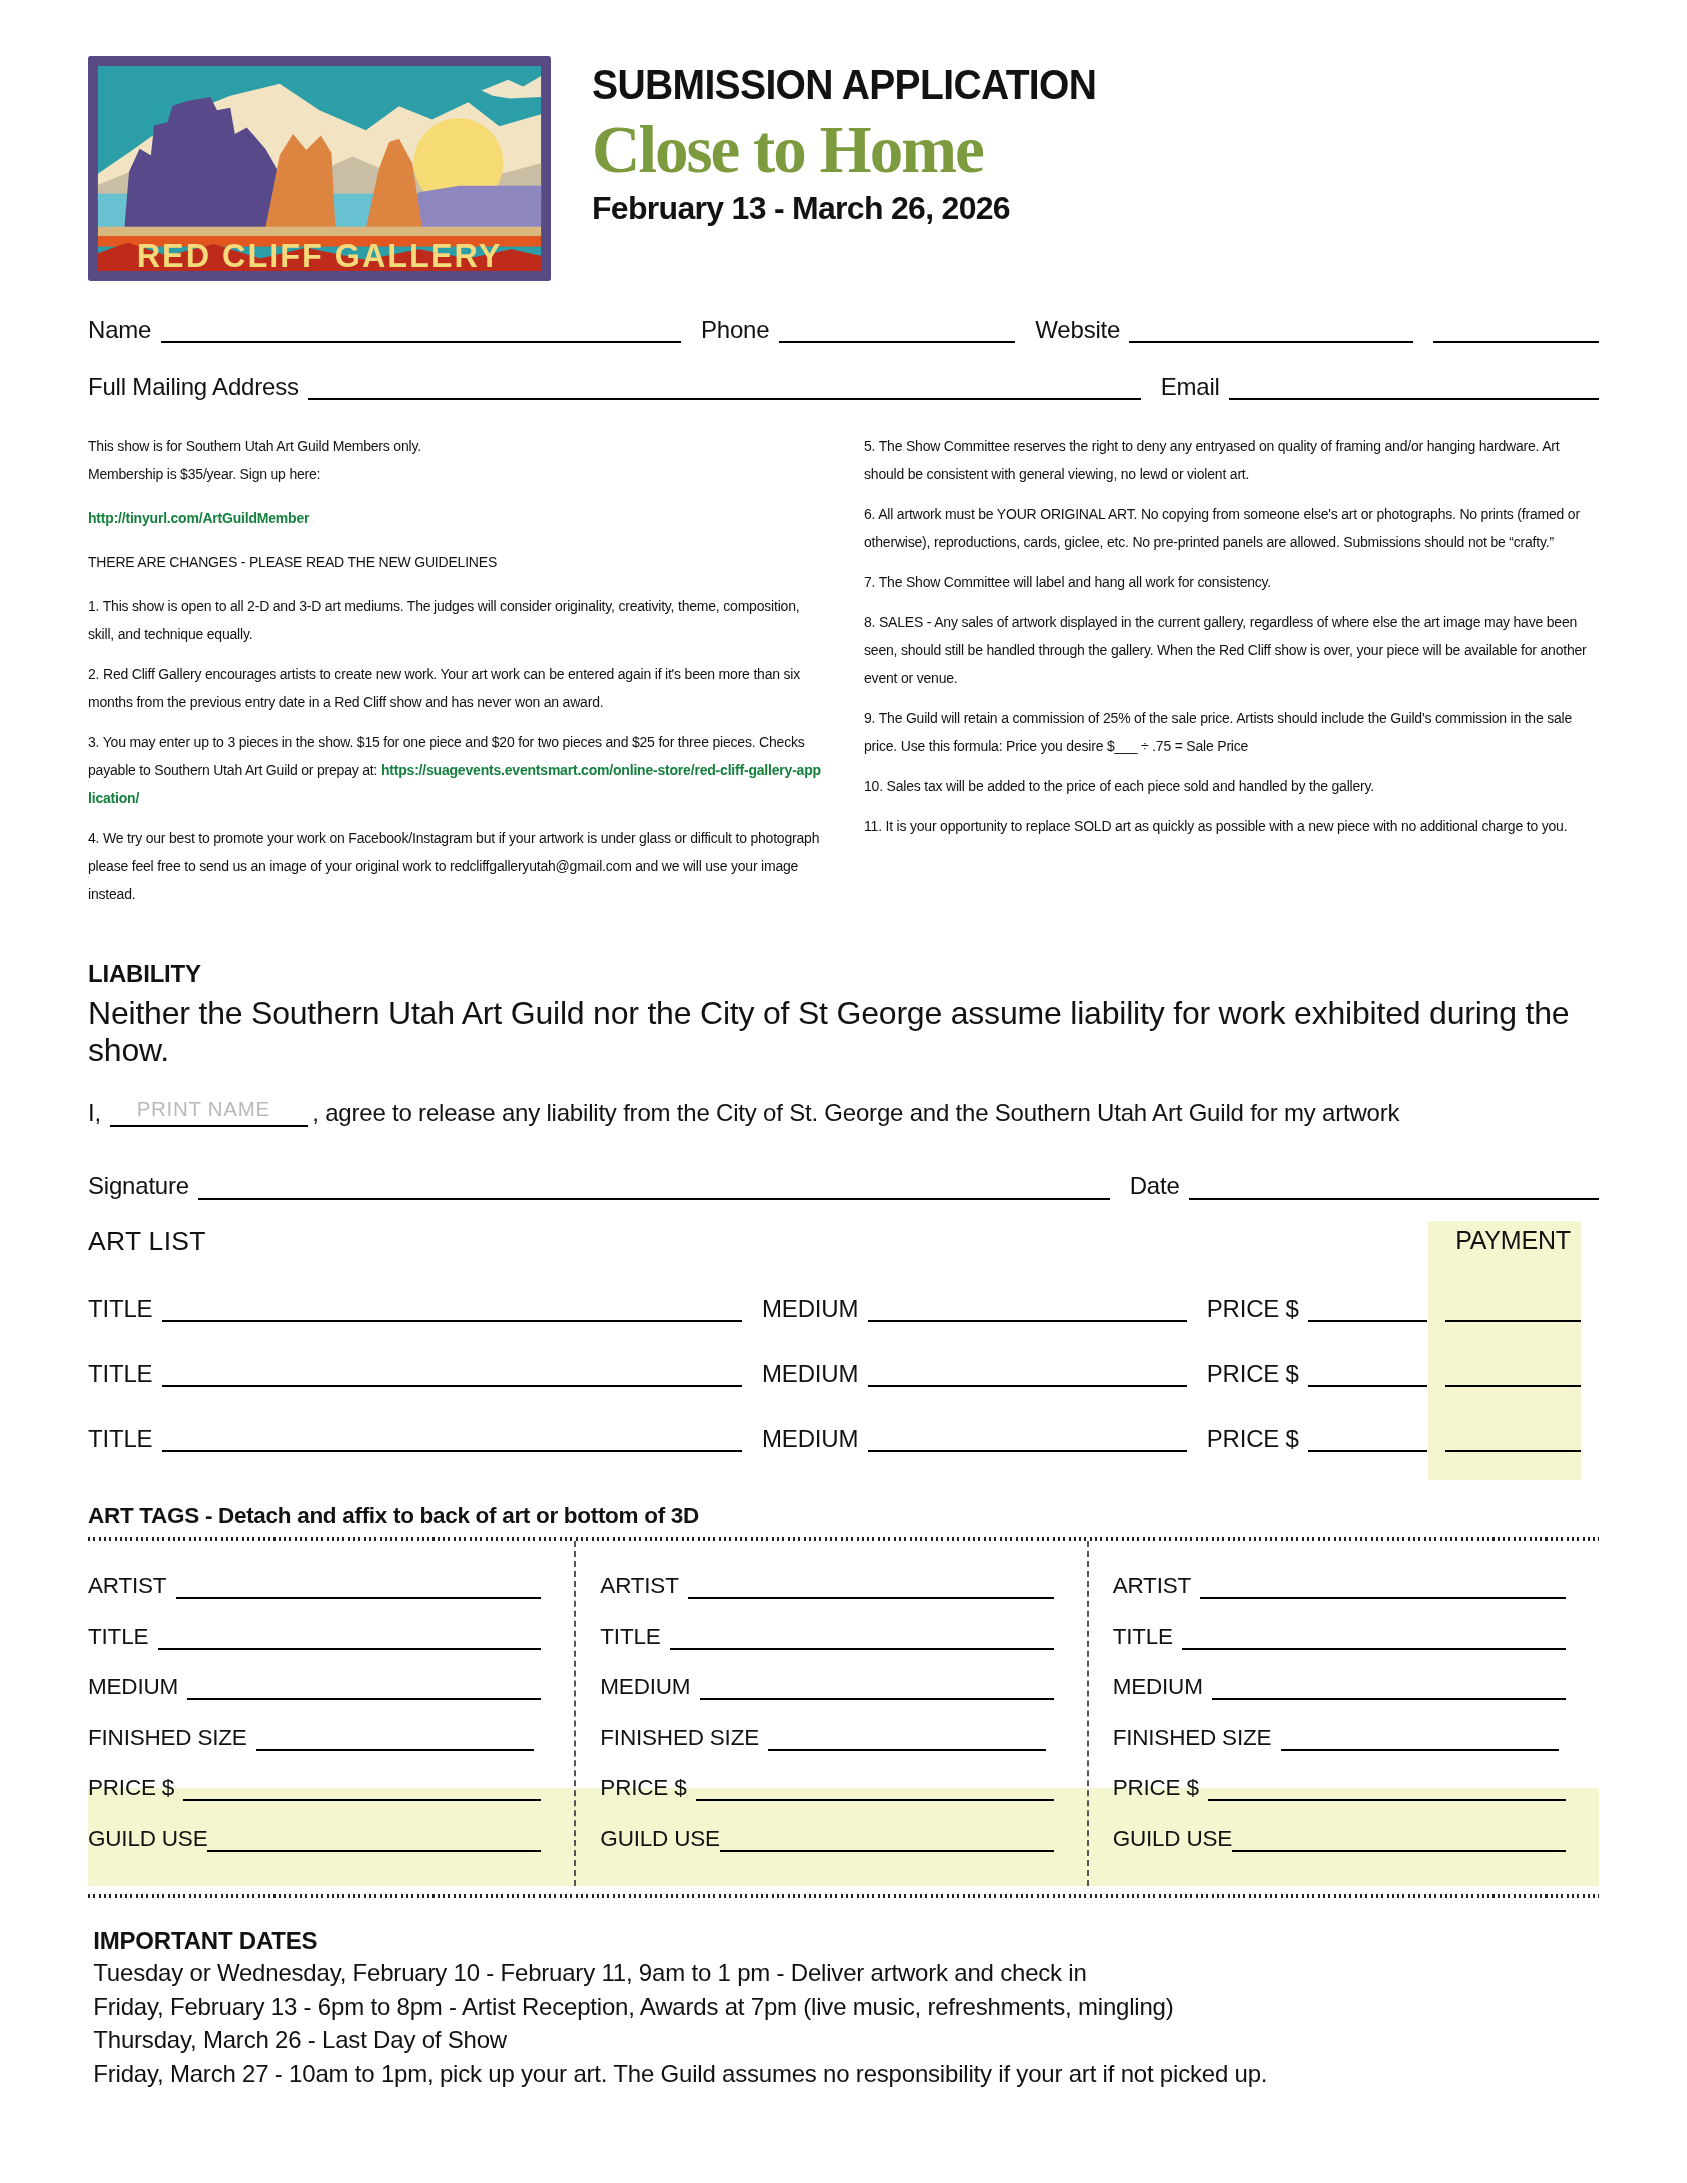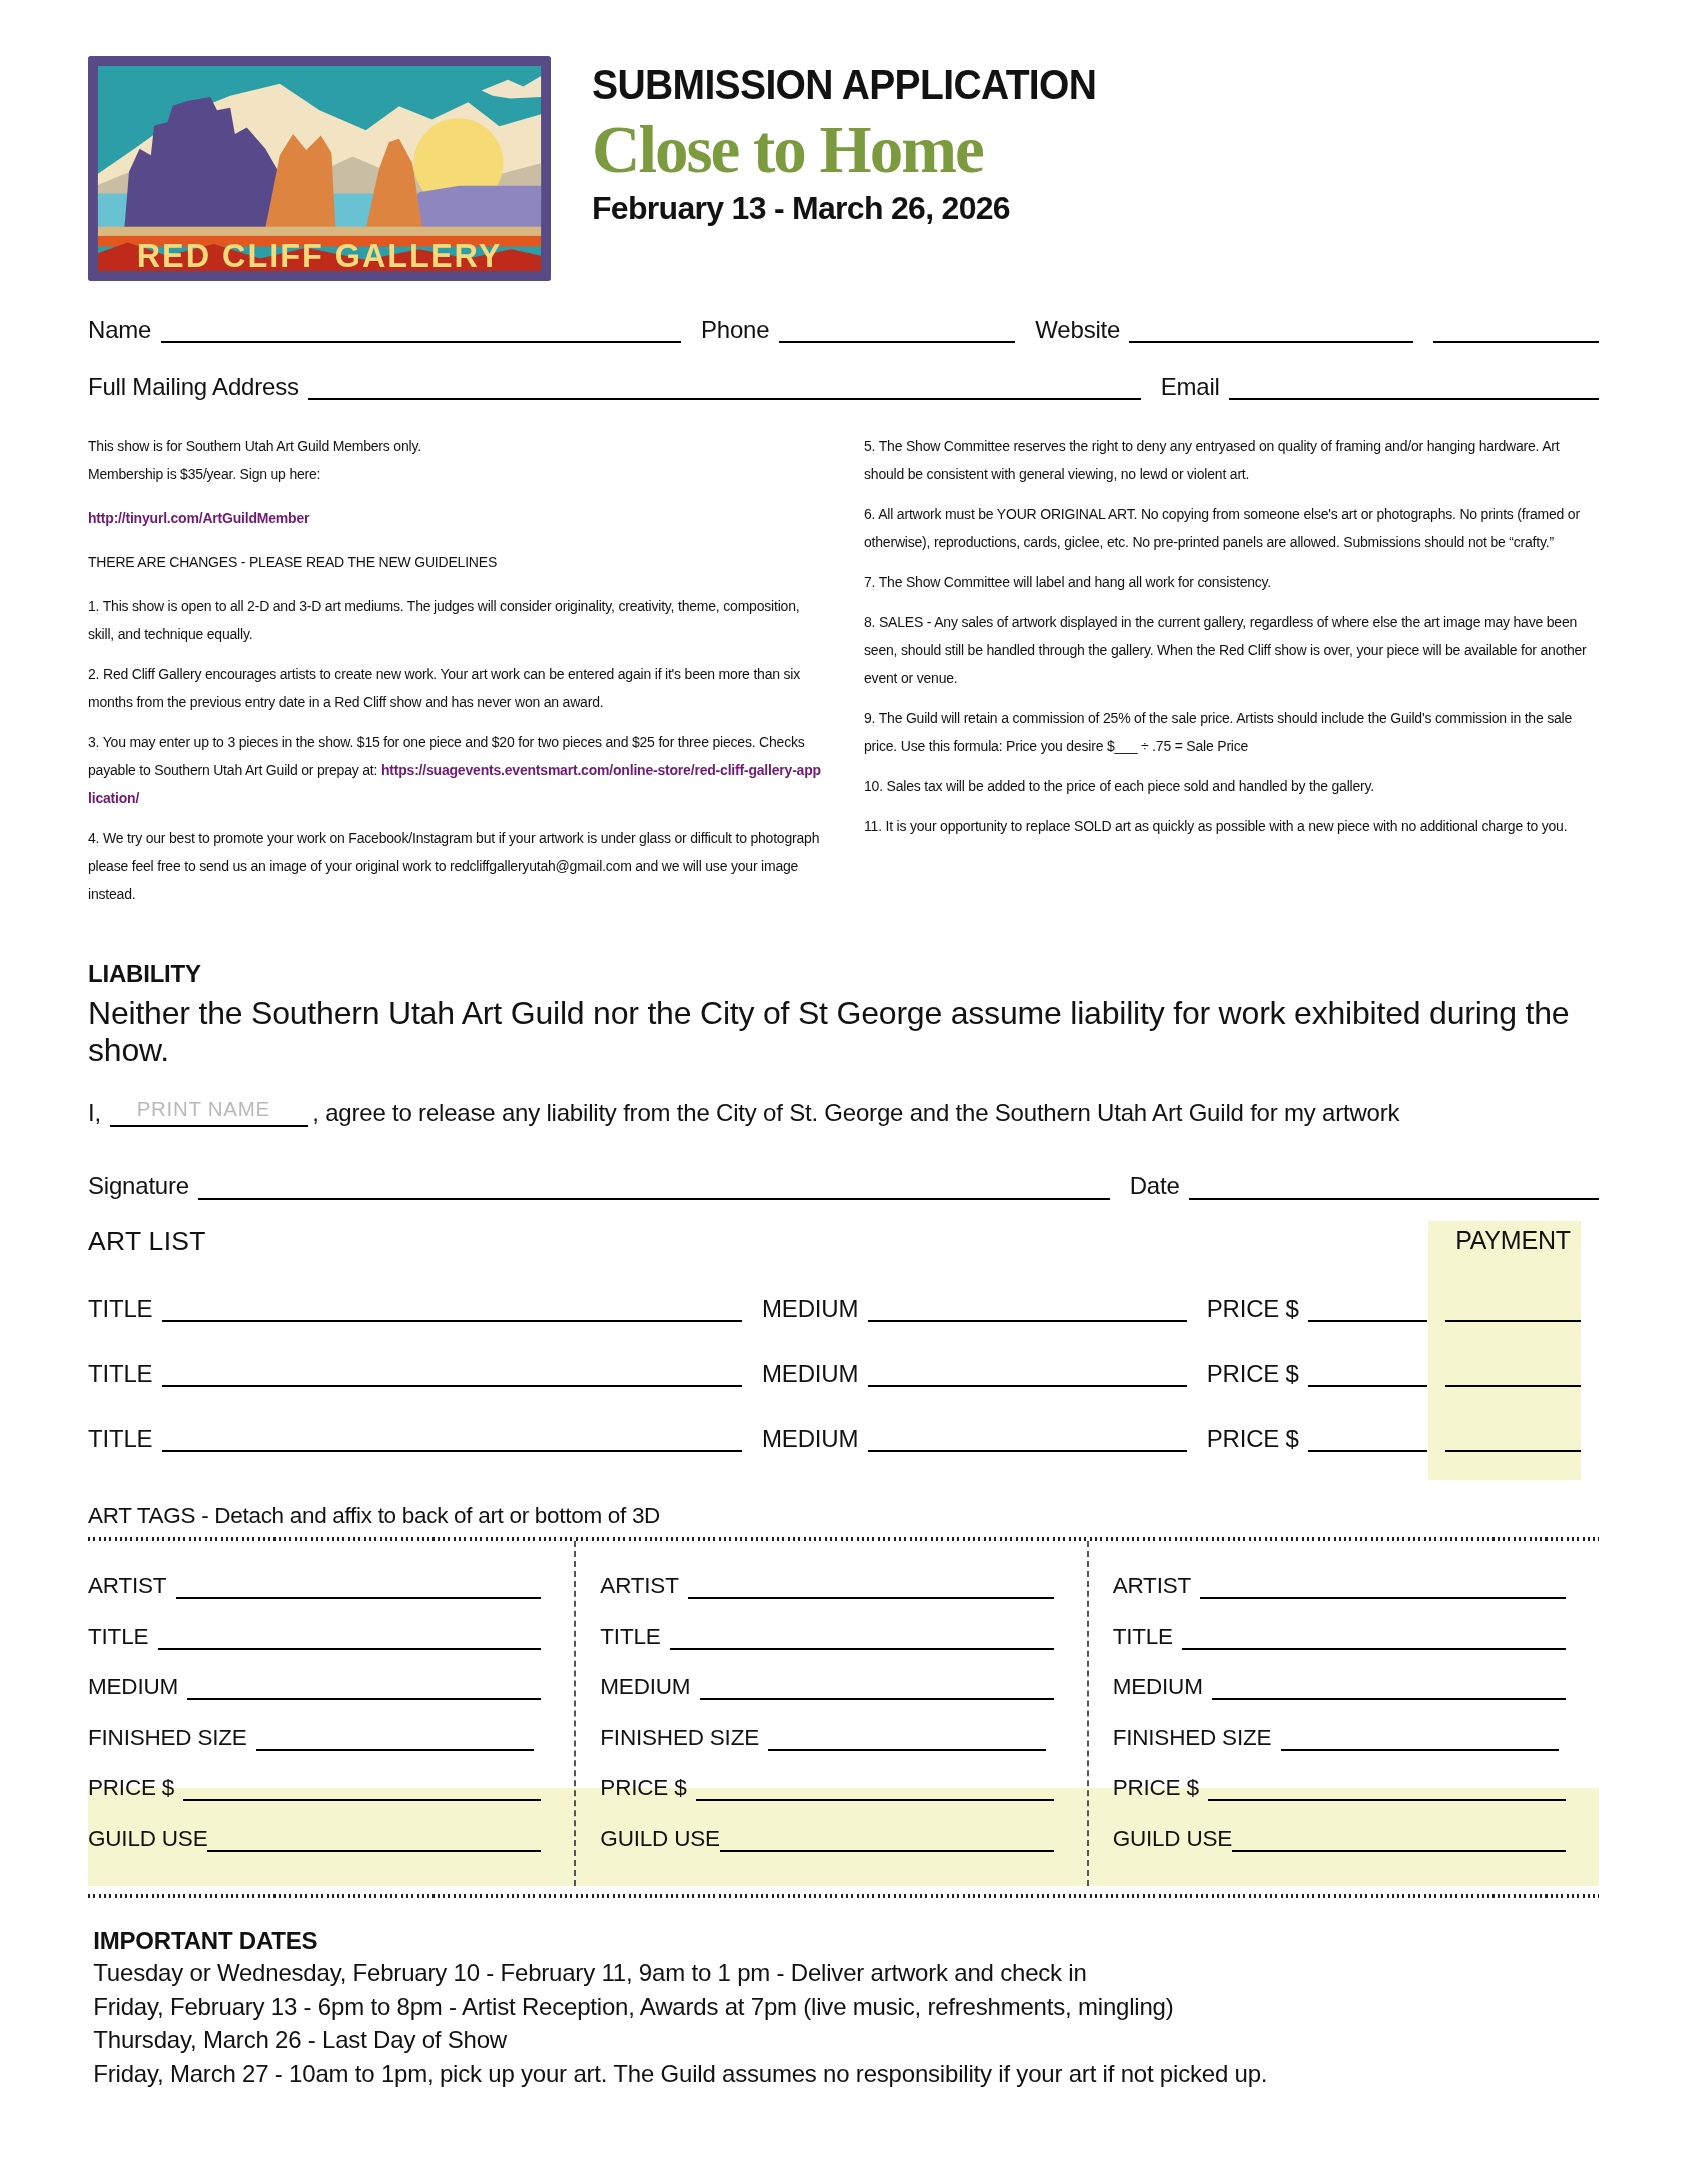--- a/index.html
+++ b/index.html
@@ -23,21 +23,21 @@
   .uline { border-bottom: 2.6px solid #000; height: 28px; }
   .sp { width: 20px; flex: 0 0 auto; }
 
   .contact1 { margin-top: 34px; }
   .contact2 { margin-top: 29px; }
 
   
   .cols { display: flex; gap: 41px; margin-top: 32px; }
   .col { flex: 1 1 0; font-size: 14px; line-height: 28px; }
   .col p { margin-bottom: 12px; }
-  .link { color: #701a75; font-weight: bold; text-decoration: none; word-break: break-all; margin-top: 15px; }
+  .link { color: #15803d; font-weight: bold; text-decoration: none; word-break: break-all; margin-top: 15px; }
   .intro-gap { margin-top: 16px; }
 
   
   .section-h { font-size: 24px; font-weight: bold; }
   .liability { margin-top: 40px; }
   .liability-body { font-size: 32px; margin-top: 6.6px; }
   .agree-row { margin-top: 30px; }
   .agree-blank { position: relative; width: 198px; flex: 0 0 auto; }
   .agree-ph { position: absolute; left: 26.5px; bottom: 4px; color: #b9b9b9; font-size: 20.5px; letter-spacing: 0.7px; white-space: nowrap; }
   .sig-row { margin-top: 45px; }
@@ -51,21 +51,21 @@
   .al-spacer { flex: 1 1 auto; }
   .al-paycell { width: 172px; text-align: center; font-size: 25px; flex: 0 0 auto; }
   .al-row { position: relative; z-index: 1; margin-top: 37px; }
   .al-row .t-line { flex: 20 1 0; }
   .al-row .m-line { flex: 11 1 0; }
   .al-row .p-line { flex: 0 0 119px; }
   .al-row .pay-line-cell { flex: 0 0 172px; display: flex; justify-content: center; }
   .al-row .pay-line { width: 136px; }
 
   
-  .tags-h { margin-top: 22.5px; font-size: 22.5px; font-weight: normal; letter-spacing: -0.3px; }
+  .tags-h { margin-top: 22.5px; font-size: 22.5px; font-weight: bold; letter-spacing: -0.3px; }
   .cutline { height: 4px; margin-top: 8px;
              background-image: repeating-linear-gradient(to right, #222 0 2px, transparent 2px 5.3px); }
   .tags { position: relative; display: flex; margin-top: 0; }
   .tags-band { position: absolute; left: 0; right: 0; bottom: 0; height: 98px; background: #f5f5d0; z-index: 0; }
   .tagcol { flex: 1 1 0; position: relative; z-index: 1; padding: 32px 33px 34px 0; }
   .tagcol + .tagcol { border-left: 2px dashed #555; padding-left: 24px; }
   .tagcol .frow { font-size: 22.5px; margin-bottom: 24px; }
   .tagcol .frow:last-child { margin-bottom: 0; }
   .tagcol .uline { height: 26.5px; }
   .fs-line { max-width: 278px; }

